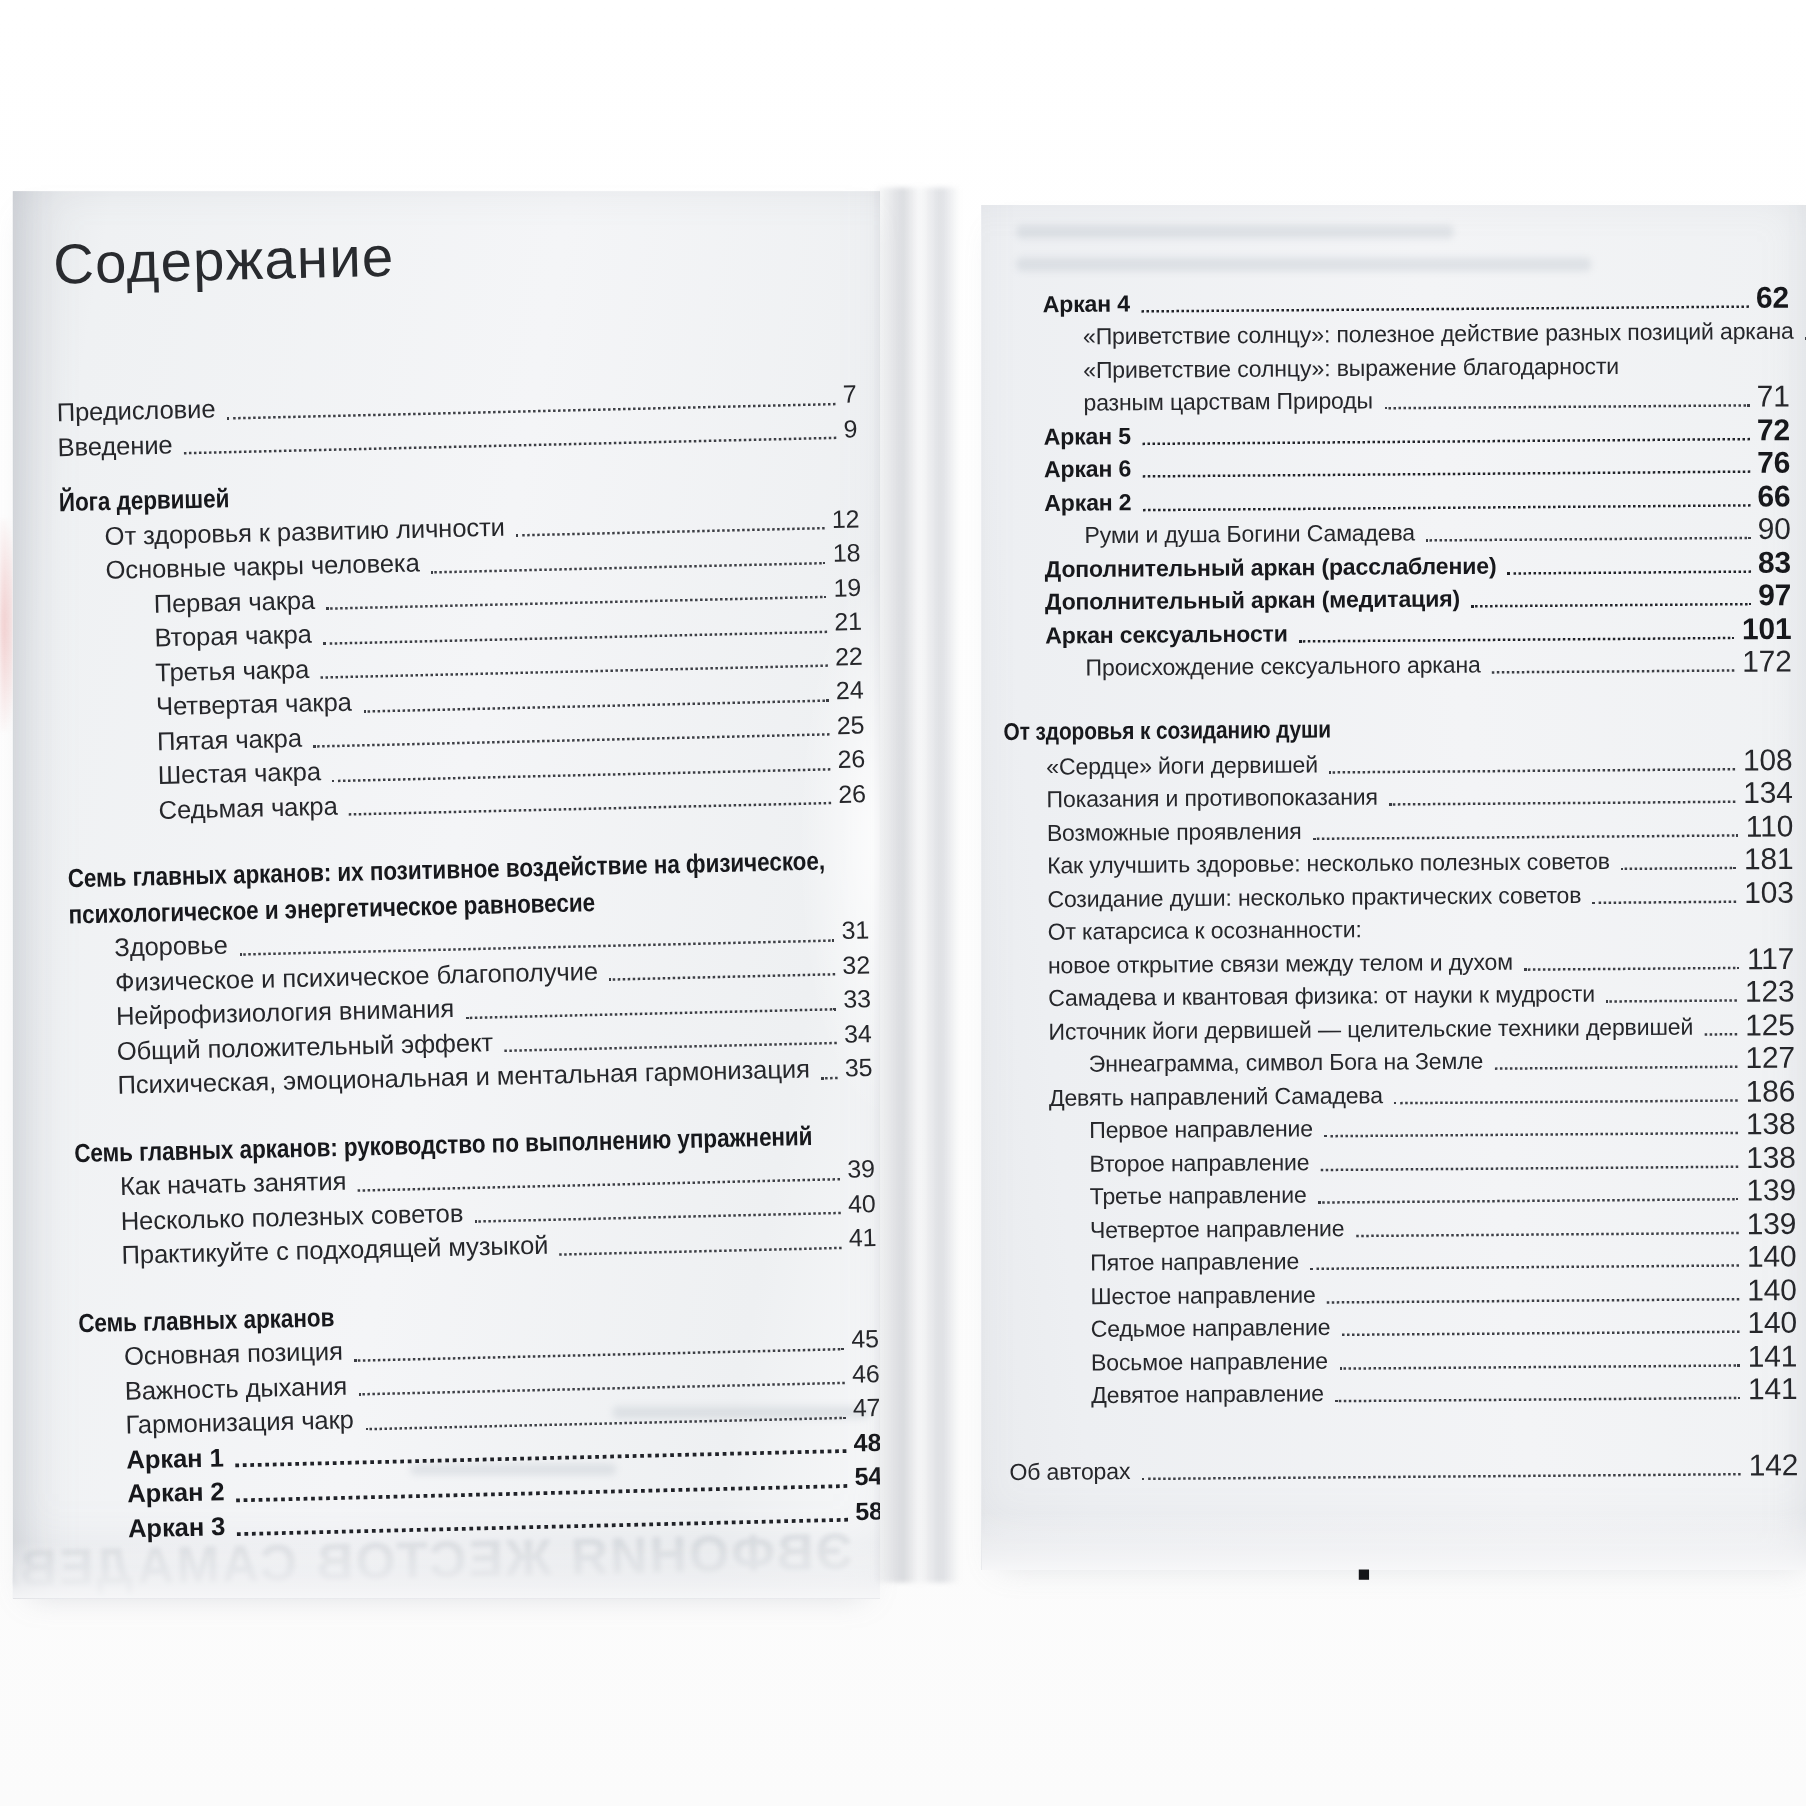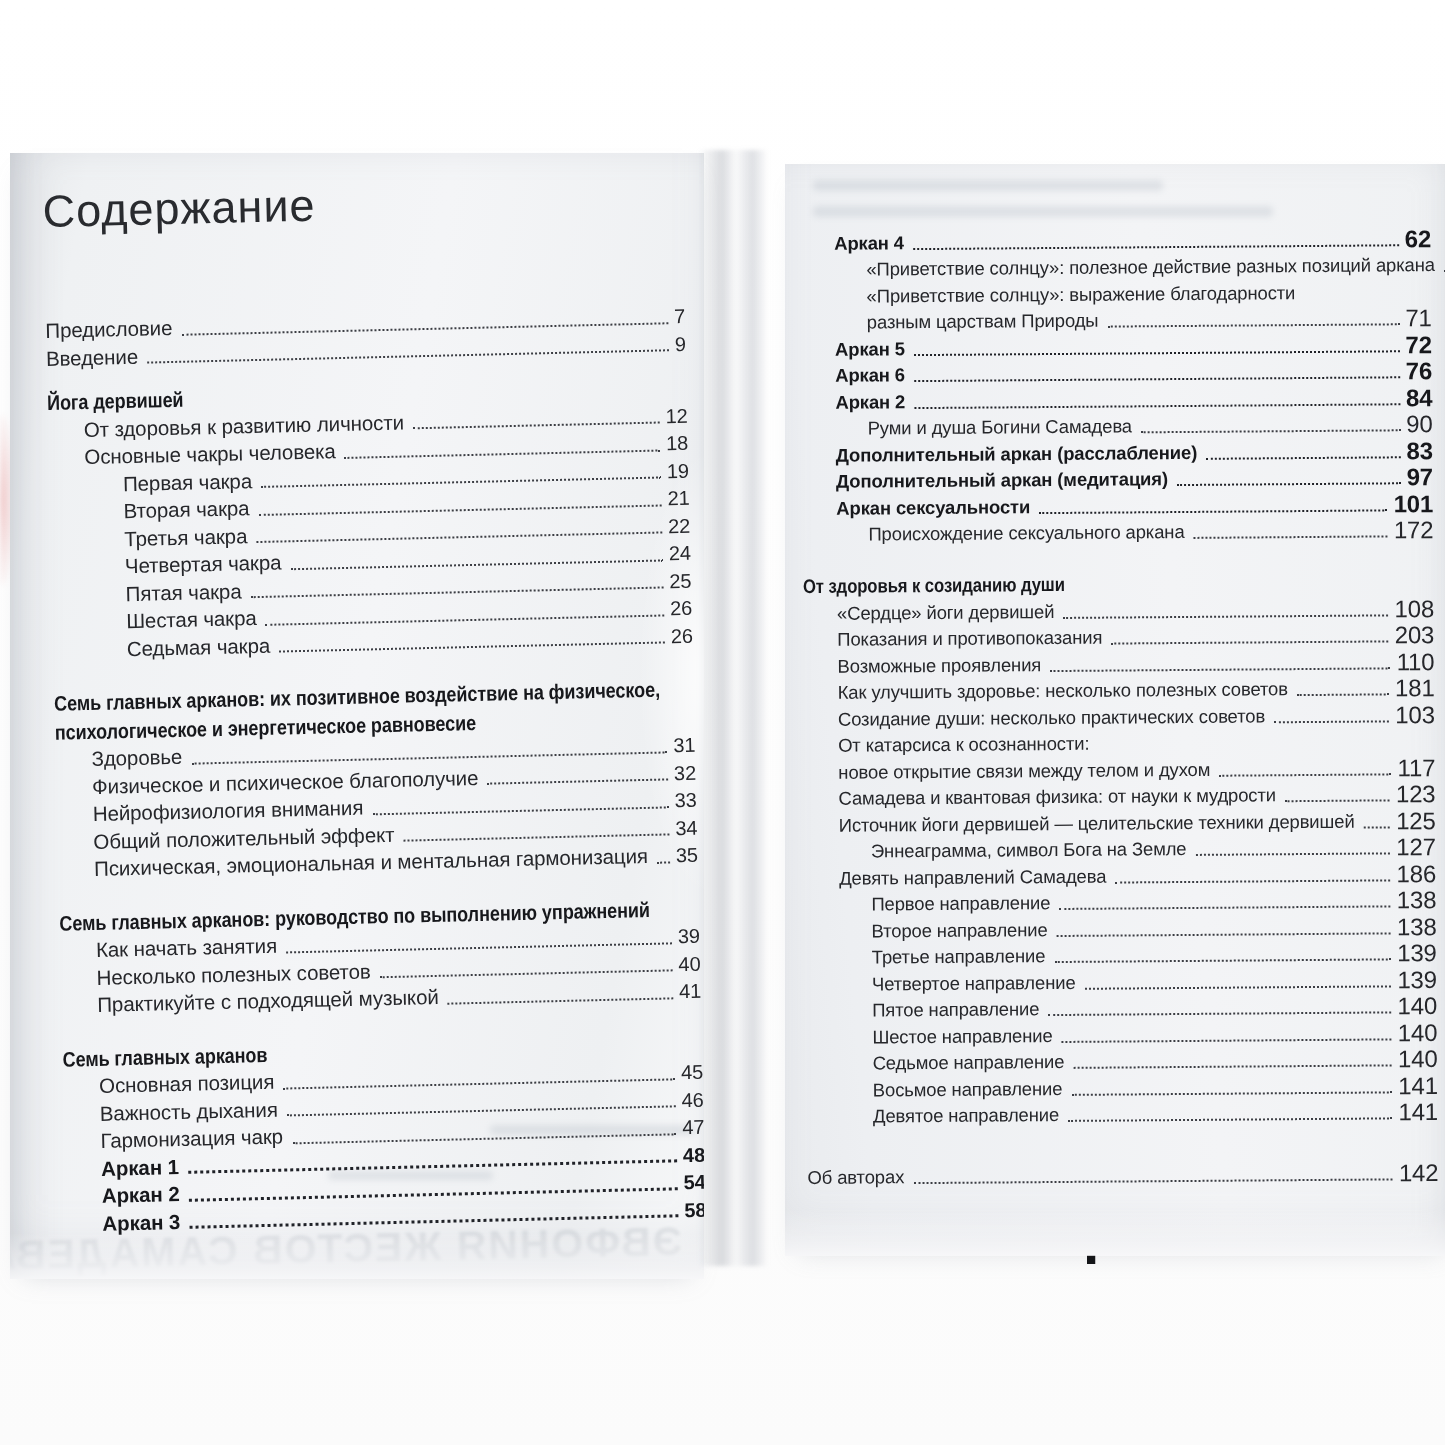--- a/index.html
+++ b/index.html
@@ -269,21 +269,21 @@
         <span class="num">72</span>
       </div>
       <div class="row i1 b">
         <span class="txt">Аркан 6</span>
         <span class="leader"></span>
         <span class="num">76</span>
       </div>
       <div class="row i1 b">
         <span class="txt">Аркан 2</span>
         <span class="leader"></span>
-        <span class="num">84</span>
+        <span class="num">66</span>
       </div>
       <div class="row i2">
         <span class="txt">Руми и душа Богини Самадева</span>
         <span class="leader"></span>
         <span class="num">90</span>
       </div>
       <div class="row i1 b">
         <span class="txt">Дополнительный аркан (расслабление)</span>
         <span class="leader"></span>
         <span class="num">83</span>
@@ -307,21 +307,21 @@
         <span class="txt">От здоровья к созиданию души</span>
       </div>
       <div class="row i1">
         <span class="txt">«Сердце» йоги дервишей</span>
         <span class="leader"></span>
         <span class="num">108</span>
       </div>
       <div class="row i1">
         <span class="txt">Показания и противопоказания</span>
         <span class="leader"></span>
-        <span class="num">203</span>
+        <span class="num">134</span>
       </div>
       <div class="row i1">
         <span class="txt">Возможные проявления</span>
         <span class="leader"></span>
         <span class="num">110</span>
       </div>
       <div class="row i1">
         <span class="txt">Как улучшить здоровье: несколько полезных советов</span>
         <span class="leader"></span>
         <span class="num">181</span>

